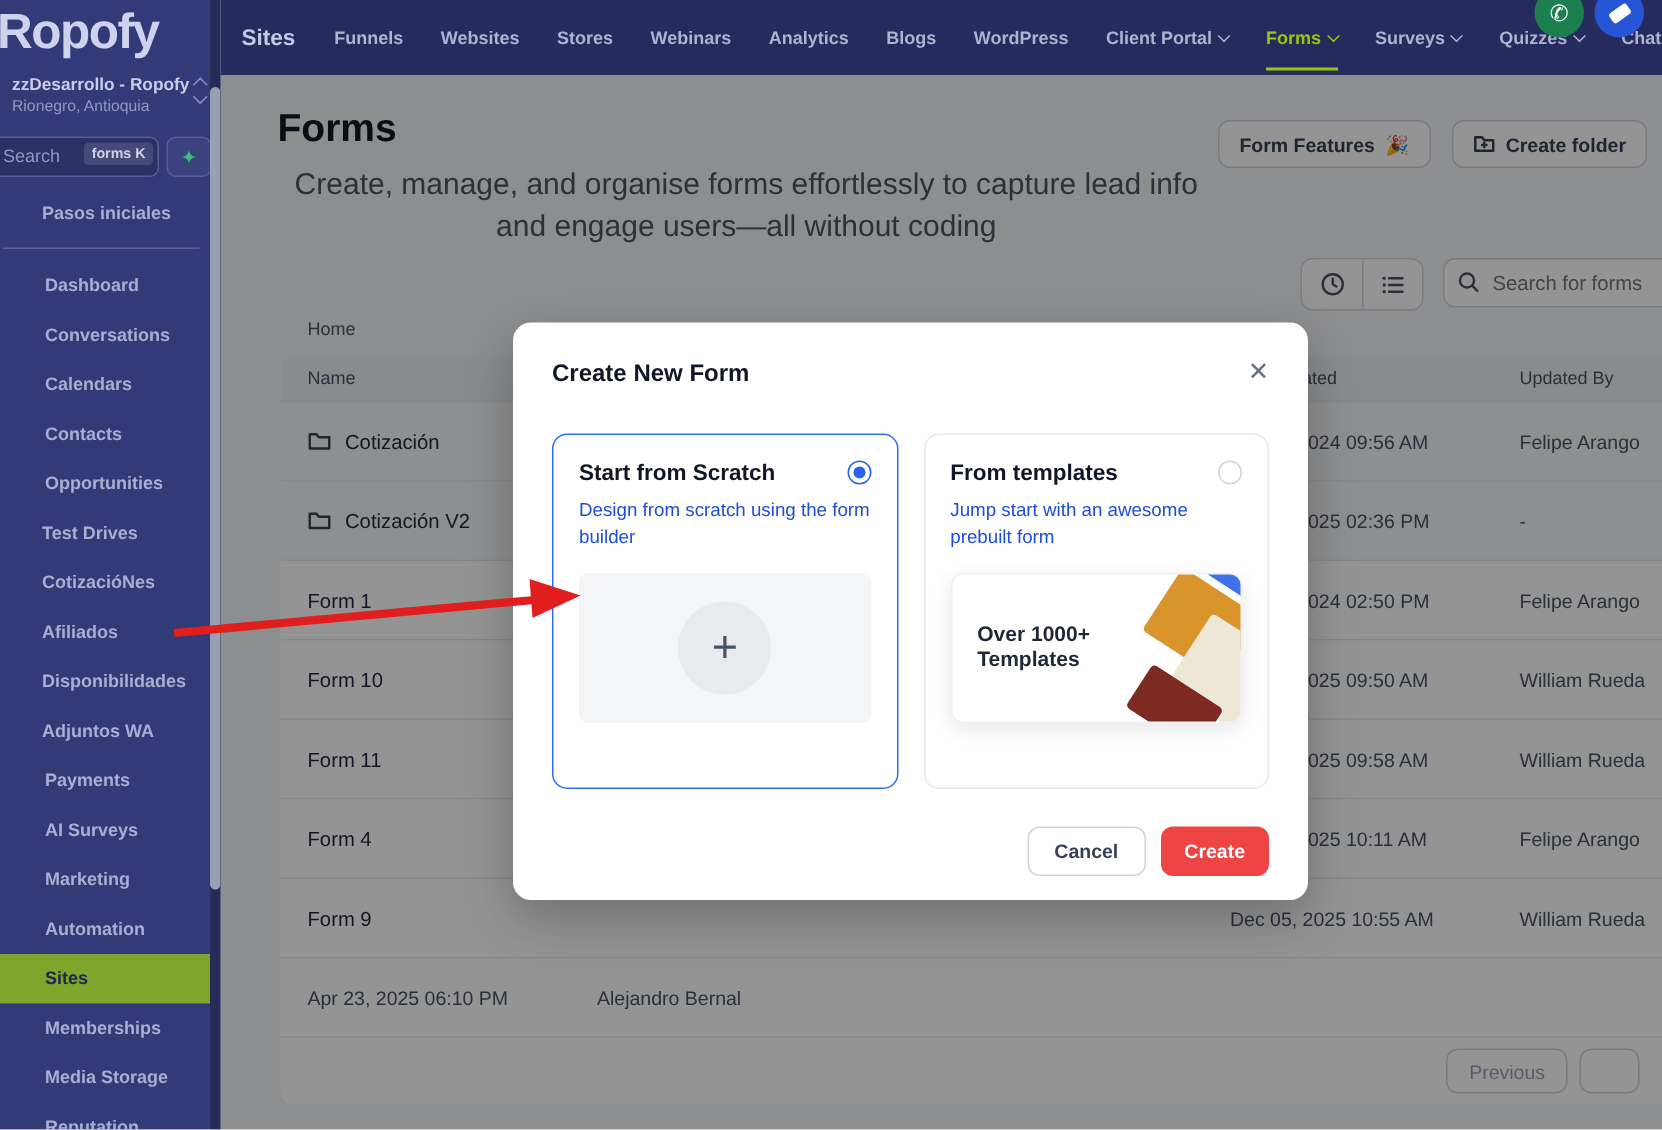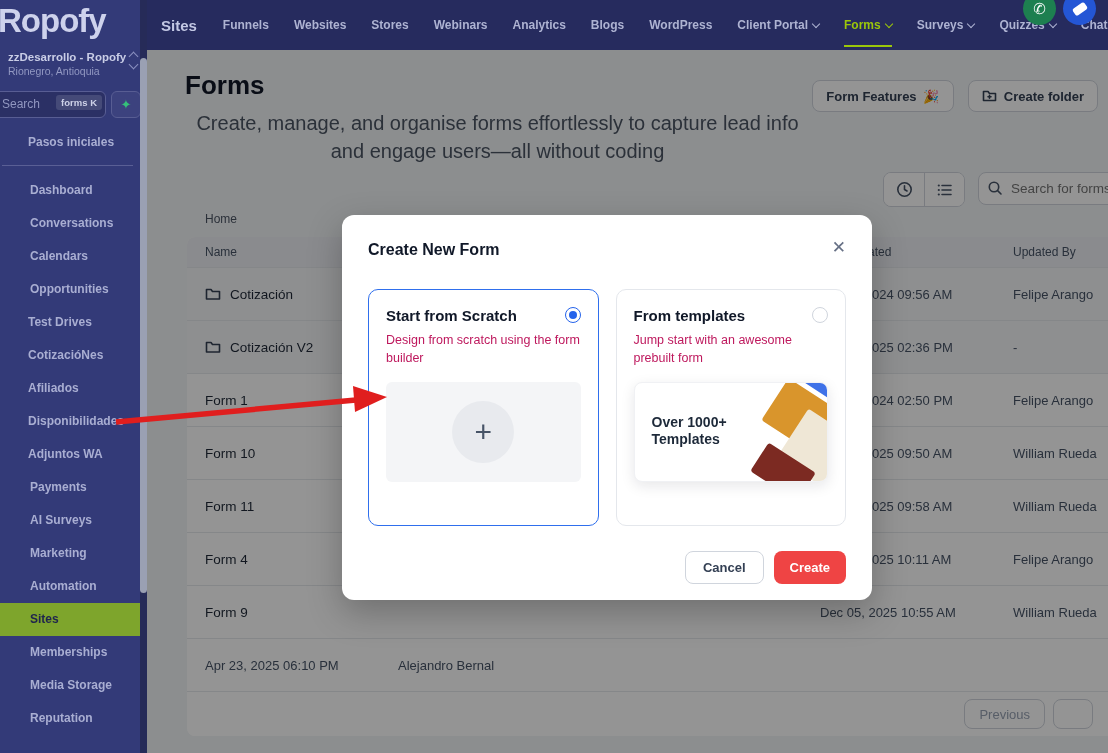--- a/index.html
+++ b/index.html
@@ -43,21 +43,21 @@
   .circ.blue  { background:#2456d5; }
   .circ.blue span { display:block; width:14px; height:8px; background:#fff; border-radius:2px; transform:rotate(-35deg); }
 
   
   .content { position:absolute; left:147px; top:50px; width:961px; height:703px; background:#f2f4f7; z-index:1; }
   .page-head { position:absolute; left:38px; top:20px; }
   .page-title { font-size:26px; font-weight:700; color:#111827; }
   .page-sub { margin-top:8px; max-width:625px; font-size:20px; color:#4b5563; line-height:1.4;text-align:center; }
   .head-actions { position:absolute; right:10px; top:30px; display:flex; gap:14px; }
   .btn { display:flex; align-items:center; gap:7px; background:#fff; border:1px solid #d0d5dd; border-radius:8px; height:32px; padding:0 13px; font-size:13px; font-weight:600; color:#344054; cursor:pointer; white-space:nowrap; }
-  .toolbar { position:absolute; right:0; top:122px; display:flex; gap:13px; }
+  .toolbar { position:absolute; right:16px; top:122px; display:flex; gap:13px; }
   .seg { display:flex; border:1px solid #d0d5dd; border-radius:8px; overflow:hidden; background:#fff; }
   .seg button { width:40px; height:33px; background:#fff; border:none; display:flex; align-items:center; justify-content:center; cursor:pointer; }
   .seg button + button { border-left:1px solid #d0d5dd; }
   .tb-search { position:relative; width:130px; }
   .tb-search input { width:160px; height:33px; border:1px solid #d0d5dd; border-radius:8px; background:#fff; padding:0 10px 0 32px; font-size:13.5px; color:#475467; outline:none; }
   .tb-search .mag { position:absolute; left:9px; top:8px; }
   .breadcrumb { position:absolute; left:58px; top:162px; font-size:12px; color:#4b5563; }
 
   
   .table-card { position:absolute; left:40px; top:187px; width:940px; background:#fff; border-radius:8px 8px 8px 8px; overflow:hidden; }
@@ -83,21 +83,21 @@
   .modal-title { font-size:16px; font-weight:700; color:#101828; }
   .modal-close { background:none; border:none; font-size:17px; color:#667085; cursor:pointer; line-height:1; margin-top:-2px; }
   .options { display:flex; gap:17px; margin-top:30px; }
   .opt-card { width:235px; height:237px; border:1px solid #e4e7ec; border-radius:10px; padding:17px; cursor:pointer; background:#fff; }
   .opt-card.selected { border:1.5px solid #2f6fed; }
   .opt-top { display:flex; justify-content:space-between; }
   .opt-title { font-size:15px; font-weight:700; color:#101828; }
   .radio { width:16px; height:16px; border-radius:50%; border:1.5px solid #d0d5dd; flex:none; }
   .radio.on { border-color:#2563eb; display:flex; align-items:center; justify-content:center; }
   .radio.on::after { content:""; width:8px; height:8px; border-radius:50%; background:#2563eb; }
-  .opt-desc { margin-top:7px; font-size:12.5px; color:#be185d; line-height:1.45; }
+  .opt-desc { margin-top:7px; font-size:12.5px; color:#1d4ed8; line-height:1.45; }
   .scratch-box { margin-top:15px; height:100px; background:#f4f5f7; border-radius:6px; display:flex; align-items:center; justify-content:center; }
   .plus-circle { width:62px; height:62px; border-radius:50%; background:#e8eaee; display:flex; align-items:center; justify-content:center; color:#475467; font-size:30px; font-weight:300; }
   .tmpl-box { margin-top:15px; height:100px; background:#fff; border:1px solid #f0f1f4; border-radius:8px; box-shadow:0 4px 14px rgba(16,24,40,0.10); position:relative; overflow:hidden; }
   .tmpl-text { position:absolute; left:17px; top:31px; font-size:14px; font-weight:700; color:#1d2939; line-height:1.2; width:100px; }
   .thumb { position:absolute; border-radius:3px; transform:rotate(33deg); }
   .t1 { width:62px; height:50px; background:#d9952c; left:135px; top:8px; }
   .t2 { width:70px; height:58px; background:#efe7d6; left:152px; top:40px; }
   .t3 { width:56px; height:34px; background:#7c2a22; left:120px; top:72px; }
   .t4 { width:46px; height:16px; background:#3f72e8; left:165px; top:-6px; }
   .t5 { width:40px; height:60px; background:#f6f7f8; left:195px; top:4px; }
@@ -308,20 +308,21 @@
         <span class="kbd">forms K</span>
       </div>
       <div class="spark-btn">✦</div>
     </div>
     <ul class="side-nav">
       <li>Pasos iniciales</li>
       <div class="side-divider"></div>
       <li class="indent">Dashboard</li>
       <li class="indent">Conversations</li>
       <li class="indent">Calendars</li>
+      <li class="indent">Contacts</li>
       <li class="indent">Opportunities</li>
       <li>Test Drives</li>
       <li>CotizacióNes</li>
       <li>Afiliados</li>
       <li>Disponibilidades</li>
       <li>Adjuntos WA</li>
       <li class="indent">Payments</li>
       <li class="indent">AI Surveys</li>
       <li class="indent">Marketing</li>
       <li class="indent">Automation</li>

